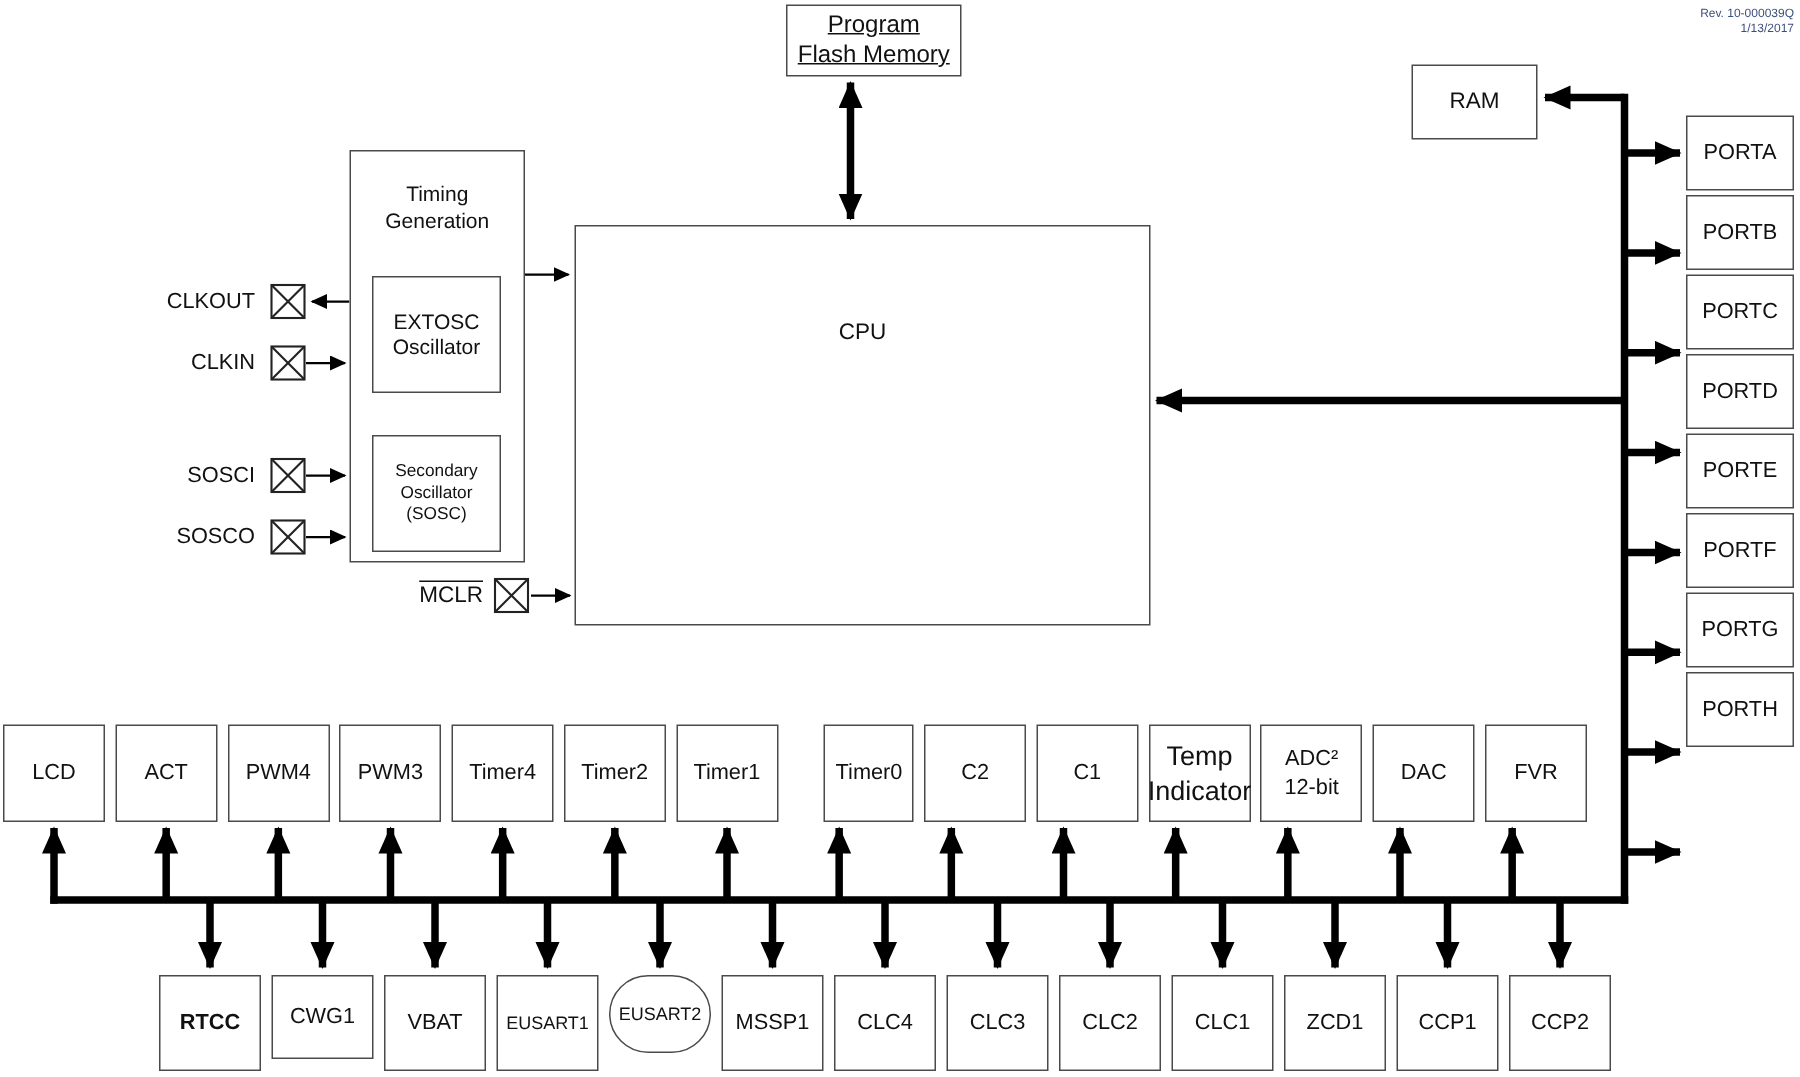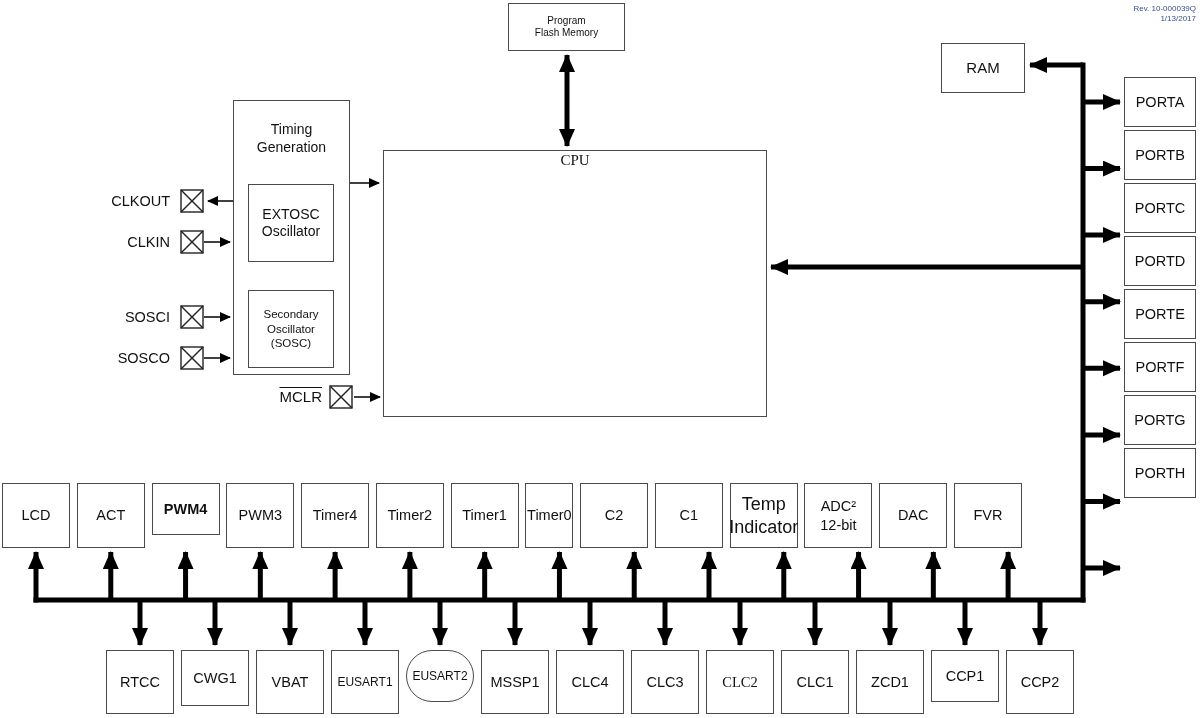--- a/index.html
+++ b/index.html
@@ -123,36 +123,36 @@
           <line x1="352" y1="386" x2="330" y2="408"></line>
       </g>
     </g>
   </svg>
 
   <div class="rev">
     <div>Rev. 10-000039Q</div>
     <div>1/13/2017</div>
   </div>
 
-  <div class="box" style="left:508px;top:3px;width:117px;height:48px;font-size:10px;">Program
+  <div class="box" style="left:524px;top:3px;width:117px;height:48px;font-size:16px;text-decoration:underline;">Program
 Flash Memory</div>
 
   <div class="box" style="left:941px;top:43px;width:84px;height:50px;font-size:15px;">RAM</div>
 
   <div class="box tl" style="left:233px;top:100px;width:117px;height:275px;font-size:14px;padding-top:20px;">Timing
 Generation</div>
 
   <div class="box" style="left:248px;top:184px;width:86px;height:78px;font-size:14px;">EXTOSC
 Oscillator</div>
 
   <div class="box xs" style="left:248px;top:290px;width:86px;height:78px;">Secondary
 Oscillator
 (SOSC)</div>
 
-  <div class="box tl" style="left:383px;top:150px;width:384px;height:267px;font-size:15px;font-family:Liberation Serif, serif;">CPU</div>
+  <div class="box tl" style="left:383px;top:150px;width:384px;height:267px;font-size:15px;padding-top:62px;">CPU</div>
 
   <div class="lbl" style="left:60px;top:193px;width:110px;">CLKOUT</div>
   <div class="lbl" style="left:60px;top:234px;width:110px;">CLKIN</div>
   <div class="lbl" style="left:60px;top:309px;width:110px;">SOSCI</div>
   <div class="lbl" style="left:60px;top:350px;width:110px;">SOSCO</div>
   <div class="lbl overline" style="left:240px;top:389px;width:82px;font-size:15px;">MCLR</div>
 
   <div class="row" style="left:1124px;top:77px;flex-direction:column;gap:3px;">
     <div class="box" style="width:72px;height:50px;">PORTA</div>
     <div class="box" style="width:72px;height:50px;">PORTB</div>
@@ -160,45 +160,45 @@
     <div class="box" style="width:72px;height:50px;">PORTD</div>
     <div class="box" style="width:72px;height:50px;">PORTE</div>
     <div class="box" style="width:72px;height:50px;">PORTF</div>
     <div class="box" style="width:72px;height:50px;">PORTG</div>
     <div class="box" style="width:72px;height:50px;">PORTH</div>
   </div>
 
   <div class="row" style="left:2px;top:483px;gap:6.78px;">
     <div class="box" style="width:68px;height:65px;">LCD</div>
     <div class="box" style="width:68px;height:65px;text-align:right;">ACT</div>
-    <div class="box" style="width:68px;height:52px;font-weight:bold;">PWM4</div>
+    <div class="box" style="width:68px;height:65px;">PWM4</div>
     <div class="box" style="width:68px;height:65px;">PWM3</div>
     <div class="box" style="width:68px;height:65px;">Timer4</div>
     <div class="box" style="width:68px;height:65px;">Timer2</div>
     <div class="box" style="width:68px;height:65px;">Timer1</div>
-    <div class="box" style="width:48px;height:65px;">Timer0</div>
+    <div class="box" style="width:60px;height:65px;margin-left:24px;">Timer0</div>
     <div class="box" style="width:68px;height:65px;">C2</div>
     <div class="box" style="width:68px;height:65px;">C1</div>
     <div class="box" style="width:68px;height:65px;font-size:18px;">Temp
 Indicator</div>
     <div class="box" style="width:68px;height:65px;">ADC²
 12-bit</div>
     <div class="box" style="width:68px;height:65px;">DAC</div>
     <div class="box" style="width:68px;height:65px;">FVR</div>
   </div>
 
   <div class="row" style="left:106px;top:650px;gap:7px;">
-    <div class="box" style="width:68px;height:64px;">RTCC</div>
+    <div class="box" style="width:68px;height:64px;font-weight:bold;">RTCC</div>
     <div class="box" style="width:68px;height:56px;">CWG1</div>
     <div class="box" style="width:68px;height:64px;">VBAT</div>
     <div class="box sm" style="width:68px;height:64px;">EUSART1</div>
     <div class="box sm" style="width:68px;height:52px;border-radius:28px;">EUSART2</div>
     <div class="box" style="width:68px;height:64px;">MSSP1</div>
     <div class="box" style="width:68px;height:64px;">CLC4</div>
     <div class="box" style="width:68px;height:64px;">CLC3</div>
-    <div class="box" style="width:68px;height:64px;font-family:Liberation Serif, serif;">CLC2</div>
+    <div class="box" style="width:68px;height:64px;">CLC2</div>
     <div class="box" style="width:68px;height:64px;">CLC1</div>
     <div class="box" style="width:68px;height:64px;">ZCD1</div>
-    <div class="box" style="width:68px;height:52px;">CCP1</div>
+    <div class="box" style="width:68px;height:64px;">CCP1</div>
     <div class="box" style="width:68px;height:64px;">CCP2</div>
   </div>
 
 </div>
 
 </body></html>

